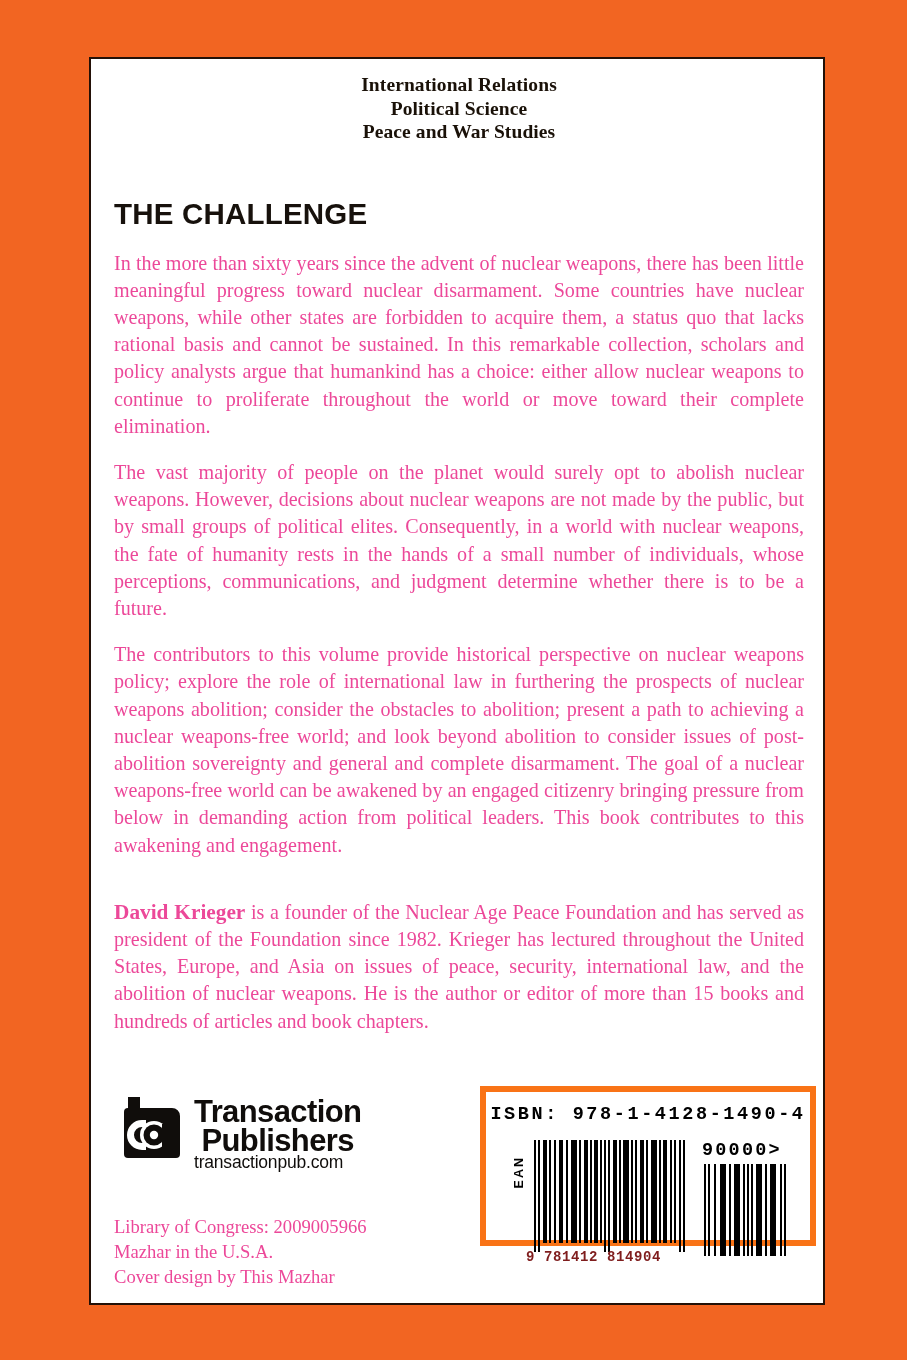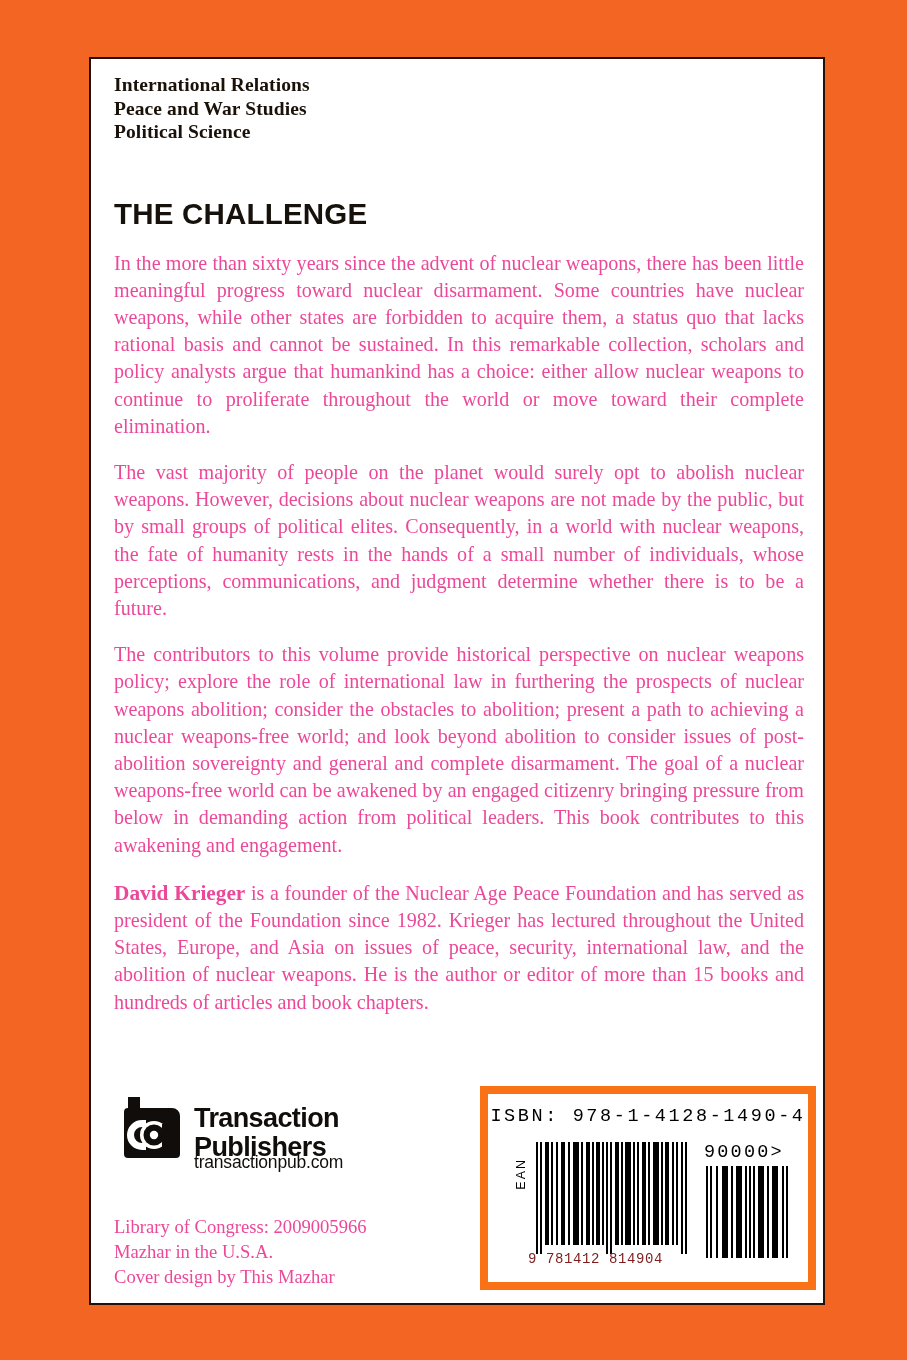--- a/index.html
+++ b/index.html
@@ -30,21 +30,21 @@
   
   .inner {
     position: absolute;
     left: 23px;
     top: 14px;
     width: 690px;
   }
 
   
   #category-header {
-    text-align: left;
+    text-align: center;
     font-family: "Liberation Serif", serif;
     font-weight: bold;
     font-size: 19.5px;
     line-height: 23.5px;
     color: #1a1108;
     letter-spacing: 0.1px;
   }
   #category-header div { white-space: nowrap; }
 
   
@@ -66,21 +66,21 @@
     line-height: 27.2px;
     color: #ec4899;
     text-align: justify;
     text-justify: inter-word;
     margin: 0;
     hyphens: none;
   }
   #para-1 { margin-top: 18px; }
   #para-2 { margin-top: 19px; }
   #para-3 { margin-top: 19px; }
-  #author-bio { margin-top: 21px; }
+  #author-bio { margin-top: 40px; }
   #author-bio .author-name {
     font-weight: bold;
     font-size: 21.3px;
   }
 
   
   #bottom-zone {
     position: absolute;
     left: 0;
     top: 1016px;
@@ -99,27 +99,28 @@
   #logo-mark {
     position: absolute;
     left: 0;
     top: 2px;
     width: 72px;
     height: 72px;
   }
   #publisher-wordmark {
     position: absolute;
     left: 80px;
-    top: 12px;
+    top: 5px;
     font-family: "Liberation Sans", sans-serif;
     font-weight: bold;
-    font-size: 27px;
+    font-size: 31px;
     line-height: 29px;
     letter-spacing: -0.6px;
     color: #100d0b;
+    text-align: center;
   }
   #publisher-url {
     position: absolute;
     left: 80px;
     top: 60px;
     font-family: "Liberation Sans", sans-serif;
     font-size: 17.5px;
     letter-spacing: -0.2px;
     color: #100d0b;
   }
@@ -135,24 +136,25 @@
     color: #ec4899;
   }
   #credits div { white-space: nowrap; }
 
   
   #barcode-box {
     position: absolute;
     left: 389px;
     top: 11px;
     width: 336px;
-    height: 204px;
+    height: 160px;
     background: #ffffff;
-    border: 8px solid #f97316;
+    border: 6px solid #f97316;
     box-sizing: border-box;
+    font-weight: bold;
   }
   #isbn-text {
     position: absolute;
     left: 0;
     top: 12px;
     width: 100%;
     text-align: center;
     font-family: "Liberation Mono", monospace;
     font-size: 18.5px;
     letter-spacing: 2.6px;
@@ -211,22 +213,22 @@
 </style>
 </head>
 <body>
 
 <div id="cover-panel">
 
   <div class="inner">
 
     <div id="category-header">
       <div>International Relations</div>
+      <div>Political Science</div>
       <div>Peace and War Studies</div>
-      <div>Political Science</div>
     </div>
 
     <div id="book-title">
       <div>THE CHALLENGE</div>
     </div>
 
     <p class="para" id="para-1">In the more than sixty years since the advent of nuclear weapons, there has been little meaningful progress toward nuclear disarmament. Some countries have nuclear weapons, while other states are forbidden to acquire them, a status quo that lacks rational basis and cannot be sustained. In this remarkable collection, scholars and policy analysts argue that humankind has a choice: either allow nuclear weapons to continue to proliferate throughout the world or move toward their complete elimination.</p>
     <p class="para" id="para-2">The vast majority of people on the planet would surely opt to abolish nuclear weapons. However, decisions about nuclear weapons are not made by the public, but by small groups of political elites. Consequently, in a world with nuclear weapons, the fate of humanity rests in the hands of a small number of individuals, whose perceptions, communications, and judgment determine whether there is to be a future.</p>
     <p class="para" id="para-3">The contributors to this volume provide historical perspective on nuclear weapons policy; explore the role of international law in furthering the prospects of nuclear weapons abolition; consider the obstacles to abolition; present a path to achieving a nuclear weapons-free world; and look beyond abolition to consider issues of post-abolition sovereignty and general and complete disarmament. The goal of a nuclear weapons-free world can be awakened by an engaged citizenry bringing pressure from below in demanding action from political leaders. This book contributes to this awakening and engagement.</p>
 

